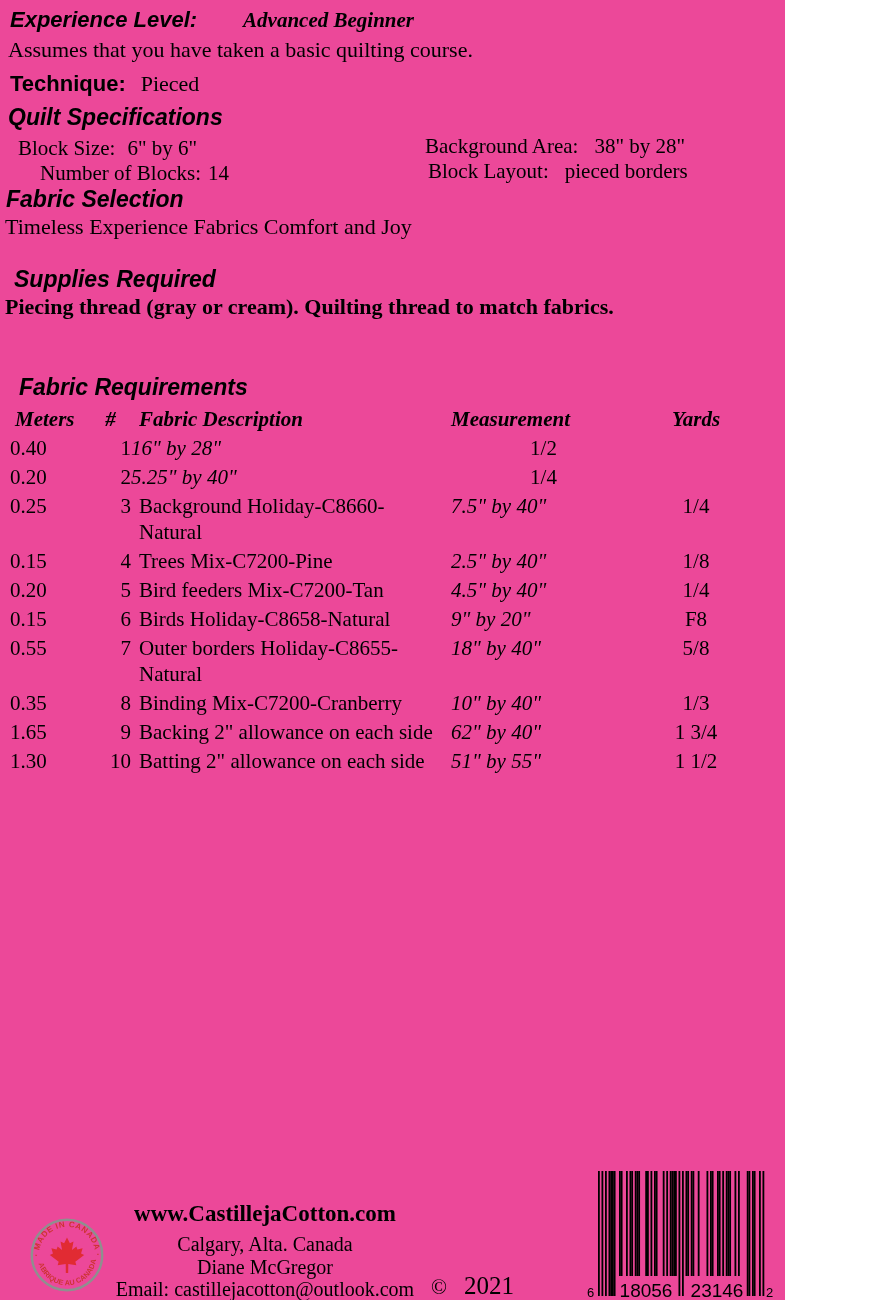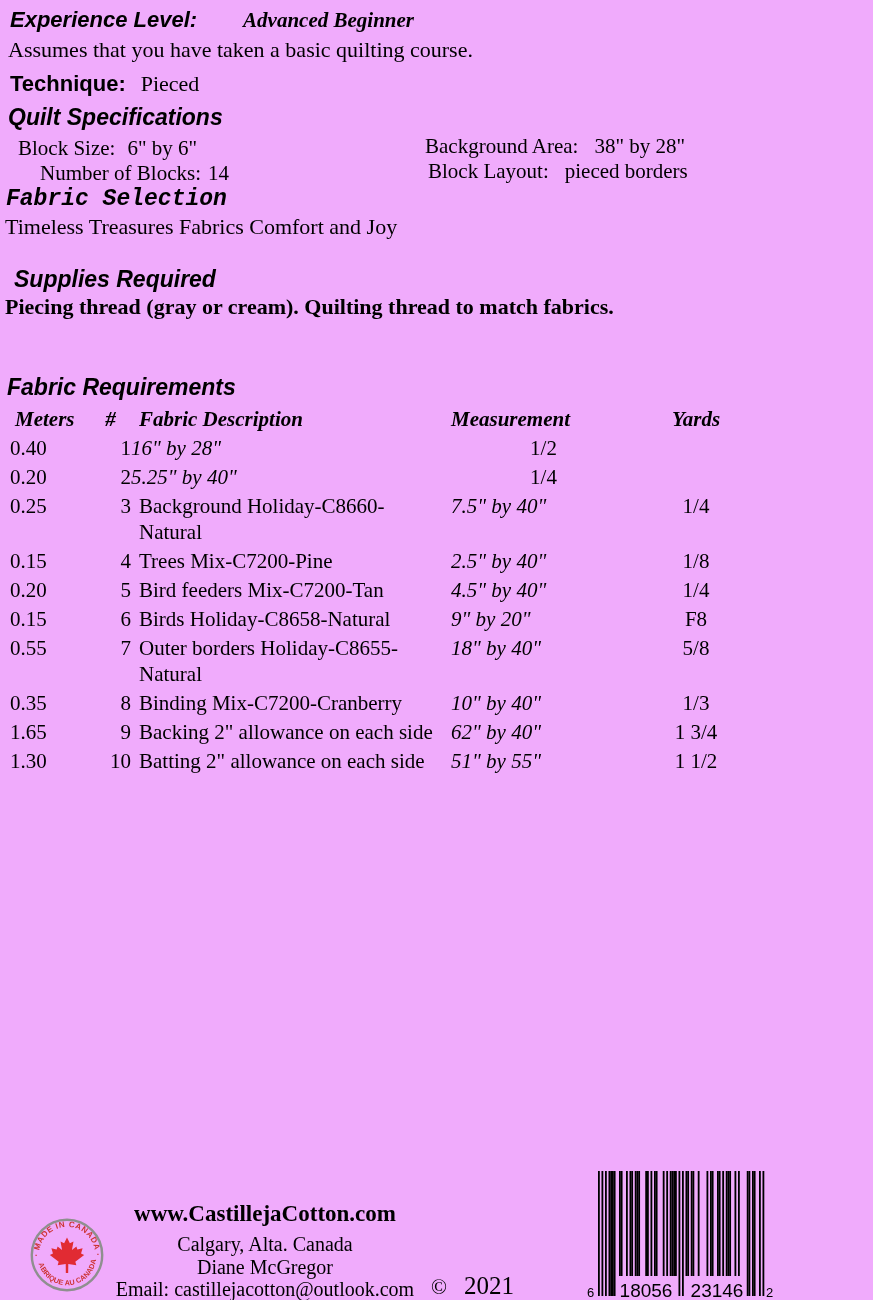--- a/index.html
+++ b/index.html
@@ -1,41 +1,41 @@
 <!DOCTYPE html>
 <html style="--logo-red: #cc3433; --leaf-red: #e12b33;"><head>
 <meta charset="utf-8">
 <style>
   html,body{margin:0;padding:0;background:#fff;}
-  .page{position:relative;width:873px;height:1300px;background:#f0abfc;color:#000;overflow:hidden;}
+  .page{position:relative;width:785px;height:1300px;background:#ec4899;color:#000;overflow:hidden;}
   .abs{position:absolute;white-space:nowrap;}
 
   .sans-bi{font:italic bold 23px "Liberation Sans",sans-serif;}
   .sans-bi-sm{font:italic bold 22px "Liberation Sans",sans-serif;}
   .sans-b{font:bold 22px "Liberation Sans",sans-serif;}
   .serif{font:22px "Liberation Serif",serif;}
   .serif-sm{font:21px "Liberation Serif",serif;}
 
   #exp-line{left:10px;top:7px;}
   .exp-value{font:italic bold 21px "Liberation Serif",serif;margin-left:46px;}
   #exp-note{left:8px;top:37px;}
   #tech-line{left:10px;top:71px;}
   .tech-value{font:22px "Liberation Serif",serif;margin-left:15px;}
   #quilt-h{left:8px;top:104px;}
   #spec-bs{left:18px;top:136px;}
   #spec-ba{left:425px;top:134px;}
   #spec-nb{left:40px;top:161px;}
   #spec-bl{left:428px;top:159px;}
   #spec-bs .v{margin-left:12px;} #spec-nb .v{margin-left:7px;}
   #spec-ba .v{margin-left:16px;} #spec-bl .v{margin-left:16px;}
-  #fs-h{left:6px;top:186px;font-family:Liberation Mono, monospace;}
+  #fs-h{left:6px;top:186px;}
   #fs-t{left:5px;top:214px;}
   #sr-h{left:14px;top:266px;}
   #sr-t{left:5px;top:294px;font-weight:bold;}
-  #fr-h{left:7px;top:374px;}
+  #fr-h{left:19px;top:374px;}
 
   #tbl{left:0;top:407px;width:790px;white-space:normal;}
   .trow{display:grid;grid-template-columns:90px 41px 320px 185px 120px;margin-bottom:3px;}
   .thead{height:28px;margin-bottom:0;}
   .th{font:italic bold 21px "Liberation Serif",serif;}
   .cell{font:21px "Liberation Serif",serif;line-height:26px;white-space:nowrap;}
   .c-meters{padding-left:10px;}
   .th.c-meters{padding-left:15px;}
   .c-num{text-align:right;}
   .th.c-num{text-align:center;}
@@ -87,21 +87,21 @@
     <span>Background Area:</span><span class="v">38" by 28"</span>
   </div>
   <div class="abs serif-sm" id="spec-nb">
     <span>Number of Blocks:</span><span class="v">14</span>
   </div>
   <div class="abs serif-sm" id="spec-bl">
     <span>Block Layout:</span><span class="v">pieced borders</span>
   </div>
 
   <div class="abs sans-bi" id="fs-h">Fabric Selection</div>
-  <div class="abs serif" id="fs-t">Timeless Treasures Fabrics Comfort and Joy</div>
+  <div class="abs serif" id="fs-t">Timeless Experience Fabrics Comfort and Joy</div>
 
   <div class="abs sans-bi" id="sr-h">Supplies Required</div>
   <div class="abs serif" id="sr-t">Piecing thread (gray or cream). Quilting thread to match fabrics.</div>
 
   <div class="abs sans-bi" id="fr-h">Fabric Requirements</div>
 
   <div class="abs" id="tbl">
     <div class="trow thead">
       <div class="th c-meters">Meters</div>
       <div class="th c-num">#</div>

